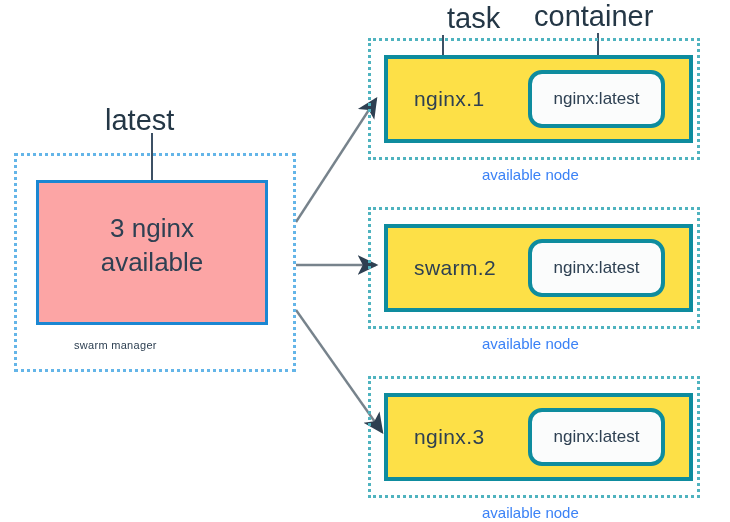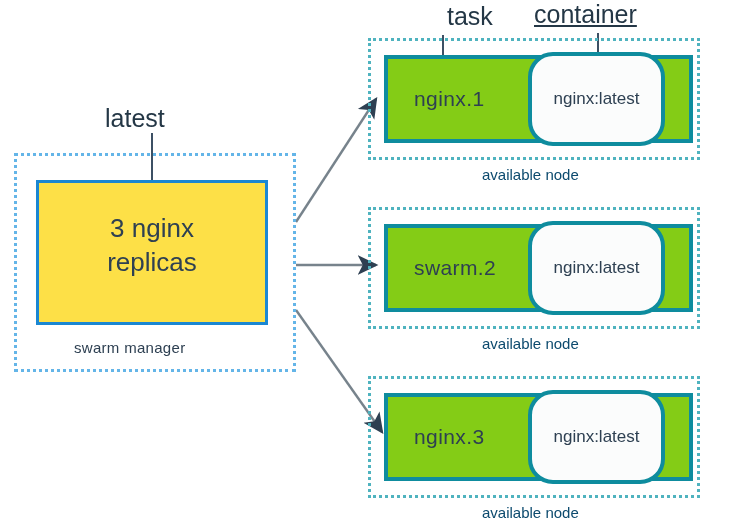--- a/index.html
+++ b/index.html
@@ -16,59 +16,59 @@
     overflow: hidden;
   }
 
   
   .lbl {
     position: absolute;
     color: #2e4052;
     white-space: nowrap;
   }
   .caption-top {
-    font-size: 25px;
+    font-size: 29px;
     color: #243746;
   }
 
   
   .service-dotted {
     position: absolute;
     left: 14px;
     top: 153px;
     width: 282px;
     height: 219px;
     border: 3px dotted #64b5e8;
     box-sizing: border-box;
     background: transparent;
   }
   .service-box {
     position: absolute;
     left: 36px;
     top: 180px;
     width: 232px;
     height: 145px;
-    background: #fde047;
+    background: #fca5a5;
     border: 3px solid #1b87d2;
     box-sizing: border-box;
   }
   .service-box-text {
     position: absolute;
     left: 0;
     right: 0;
     top: 28px;
     text-align: center;
     font-size: 26px;
     line-height: 34px;
     color: #2e4052;
   }
   .swarm-manager-label {
     left: 74px;
     top: 339px;
-    font-size: 15px;
+    font-size: 11px;
     letter-spacing: 0.3px;
   }
   .service-caption {
     left: 105px;
     top: 104px;
   }
   .service-leader {
     position: absolute;
     left: 151px;
     top: 133px;
@@ -84,63 +84,63 @@
     width: 332px;
     height: 122px;
     border: 3px dotted #4fb3bf;
     box-sizing: border-box;
   }
   .task-box {
     position: absolute;
     left: 384px;
     width: 309px;
     height: 88px;
-    background: #84cc16;
+    background: #fde047;
     border: 4px solid #0e8c9e;
     box-sizing: border-box;
   }
   .task-label {
     position: absolute;
     left: 26px;
     top: 50%;
     transform: translateY(-50%);
     font-size: 21px;
     color: #2e4052;
     letter-spacing: 0.4px;
   }
   .container-box {
     position: absolute;
     right: 24px;
     top: 50%;
     transform: translateY(-50%);
     width: 137px;
-    height: 94px;
+    height: 58px;
     background: #fbfcfc;
     border: 4px solid #0e8c9e;
-    border-radius: 25px;
+    border-radius: 14px;
     box-sizing: border-box;
   }
   .container-label {
     position: absolute;
     left: 0;
     right: 0;
     top: 50%;
     transform: translateY(-50%);
     text-align: center;
     font-size: 17px;
     color: #2e4052;
   }
   .node-caption {
     font-size: 15px;
-    color: #0c4a6e;
+    color: #3b82f6;
   }
 
   
   .task-caption  { left: 447px; top: 2px; }
-  .container-caption { left: 534px; top: 0px; text-decoration: underline; }
+  .container-caption { left: 534px; top: 0px; }
   .leader-v {
     position: absolute;
     width: 2px;
     background: #3c5064;
   }
   .task-leader      { left: 442px; top: 35px; height: 56px; }
   .container-leader { left: 597px; top: 33px; height: 59px; }
 
   
   #arrows {
@@ -169,21 +169,21 @@
   </svg>
 
   <div class="lbl caption-top service-caption">latest</div>
   <div class="service-leader"></div>
 
   <div class="service-dotted"></div>
 
   <div class="service-box">
     <div class="service-box-text">
       <div>3 nginx</div>
-      <div>replicas</div>
+      <div>available</div>
     </div>
   </div>
 
   <div class="lbl swarm-manager-label">swarm manager</div>
 
   <div class="lbl caption-top task-caption">task</div>
   <div class="leader-v task-leader"></div>
 
   <div class="lbl caption-top container-caption">container</div>
   <div class="leader-v container-leader"></div>

